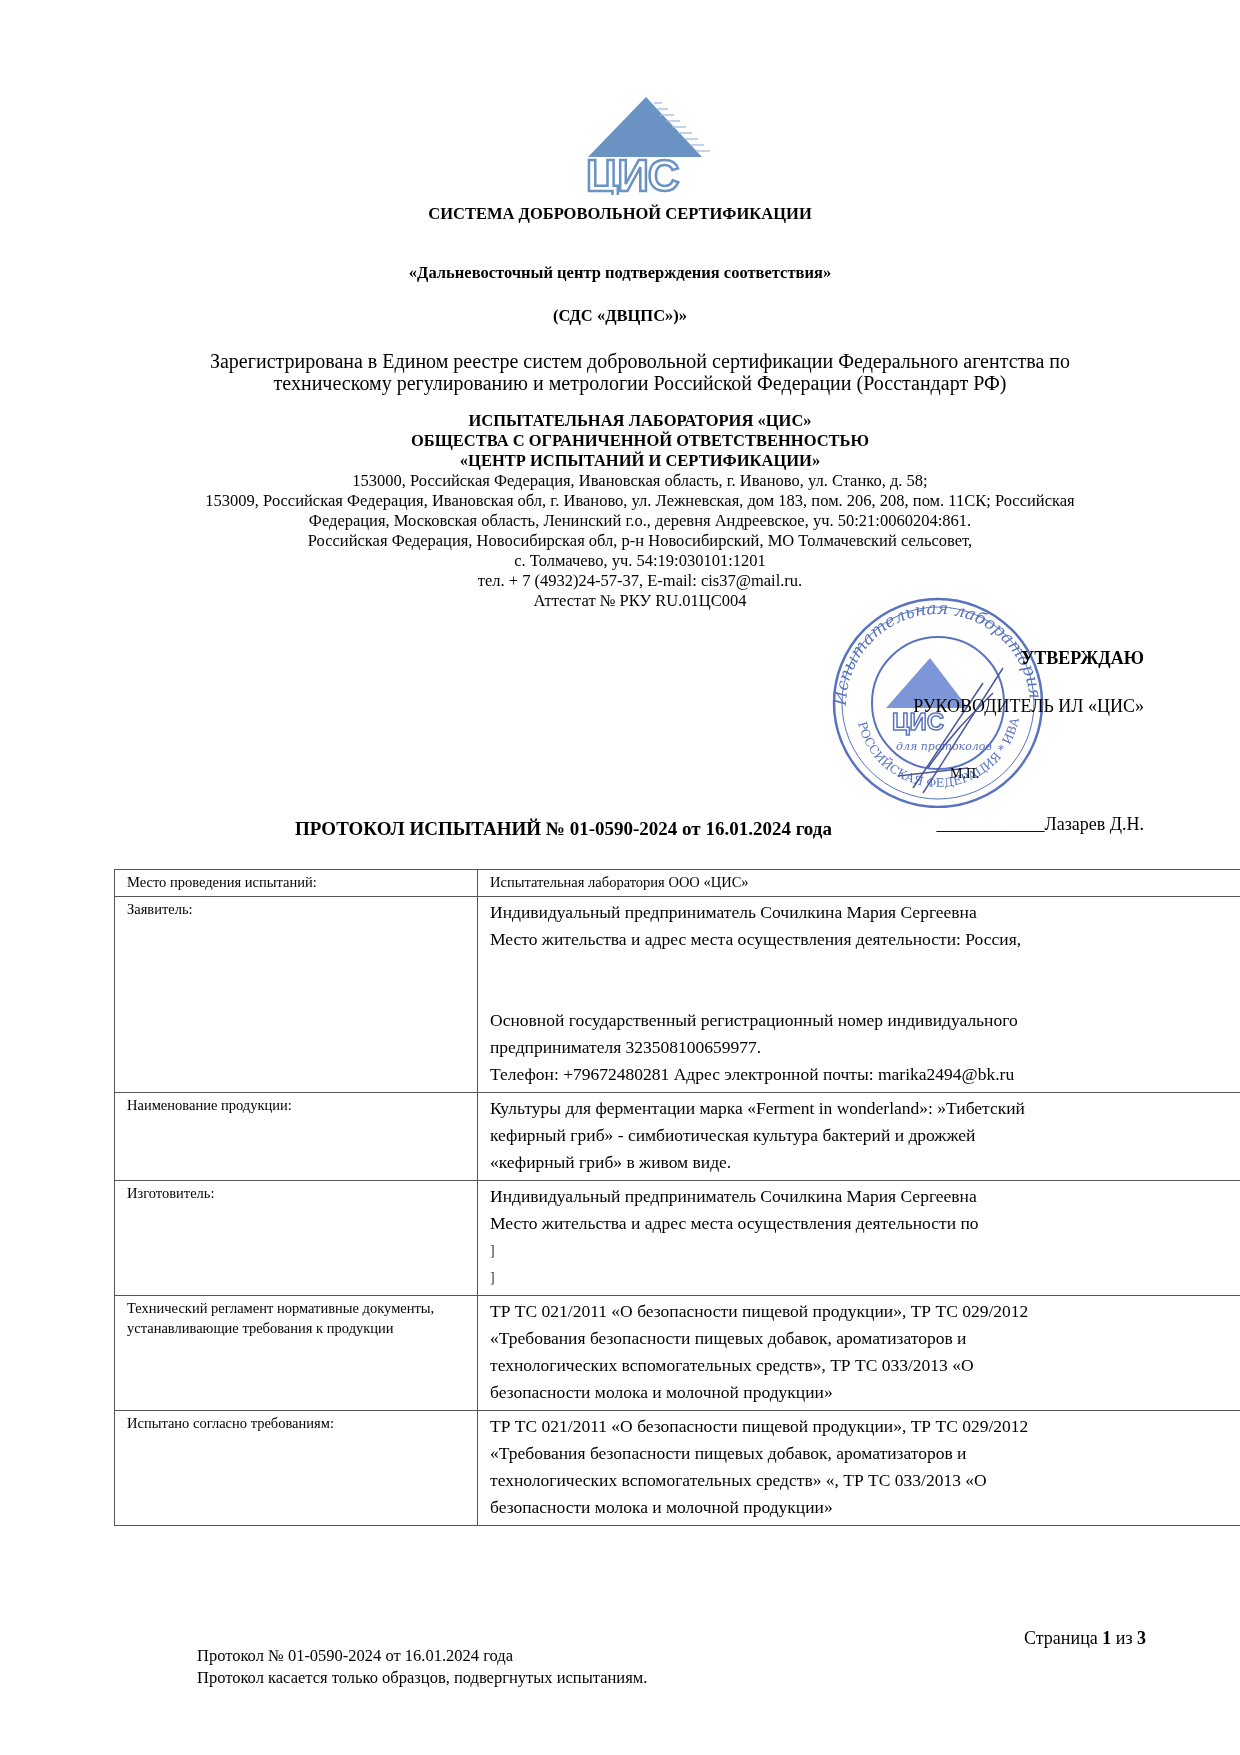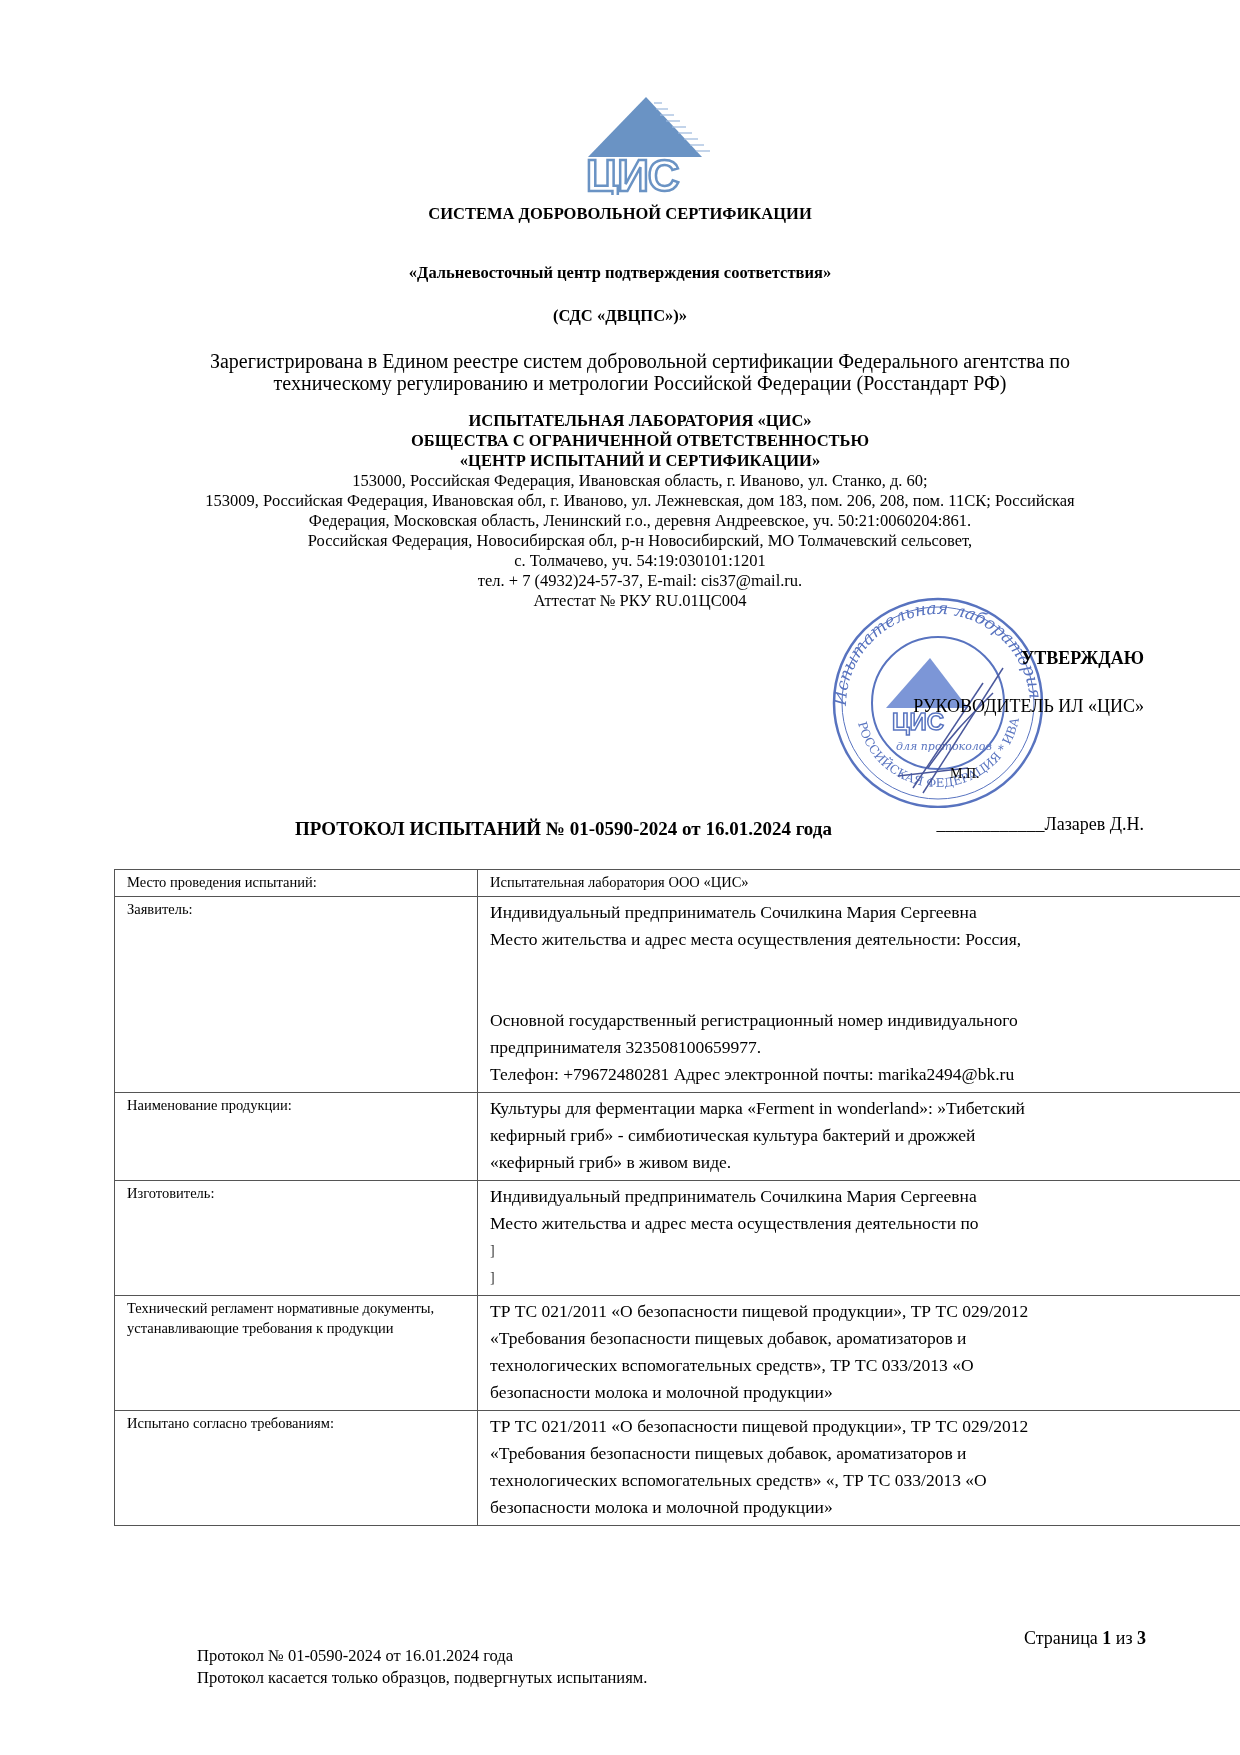--- a/index.html
+++ b/index.html
@@ -48,21 +48,21 @@
 
 <div class="line h-bold" style="top:204px;">СИСТЕМА ДОБРОВОЛЬНОЙ СЕРТИФИКАЦИИ</div>
 <div class="line h-bold" style="top:263px;">«Дальневосточный центр подтверждения соответствия»</div>
 <div class="line h-bold" style="top:306px;">(СДС «ДВЦПС»)»</div>
 <div class="abs registered">Зарегистрирована в Едином реестре систем добровольной сертификации Федерального агентства по техническому регулированию и метрологии Российской Федерации (Росстандарт РФ)</div>
 
 <div class="abs lab-block">
   <div class="b">ИСПЫТАТЕЛЬНАЯ ЛАБОРАТОРИЯ «ЦИС»</div>
   <div class="b">ОБЩЕСТВА С ОГРАНИЧЕННОЙ ОТВЕТСТВЕННОСТЬЮ</div>
   <div class="b">«ЦЕНТР ИСПЫТАНИЙ И СЕРТИФИКАЦИИ»</div>
-  <div>153000, Российская Федерация, Ивановская область, г. Иваново, ул. Станко, д. 60;</div>
+  <div>153000, Российская Федерация, Ивановская область, г. Иваново, ул. Станко, д. 58;</div>
   <div>153009, Российская Федерация, Ивановская обл, г. Иваново, ул. Лежневская, дом 183, пом. 206, 208, пом. 11СК; Российская</div>
   <div>Федерация, Московская область, Ленинский г.о., деревня Андреевское, уч. 50:21:0060204:861.</div>
   <div>Российская Федерация, Новосибирская обл, р-н Новосибирский, МО Толмачевский сельсовет,</div>
   <div>с. Толмачево, уч. 54:19:030101:1201</div>
   <div>тел. + 7 (4932)24-57-37, E-mail: cis37@mail.ru.</div>
   <div>Аттестат № РКУ RU.01ЦС004</div>
 </div>
 
 <div class="abs stamp">
   <svg width="240" height="220" viewBox="0 0 240 220">

